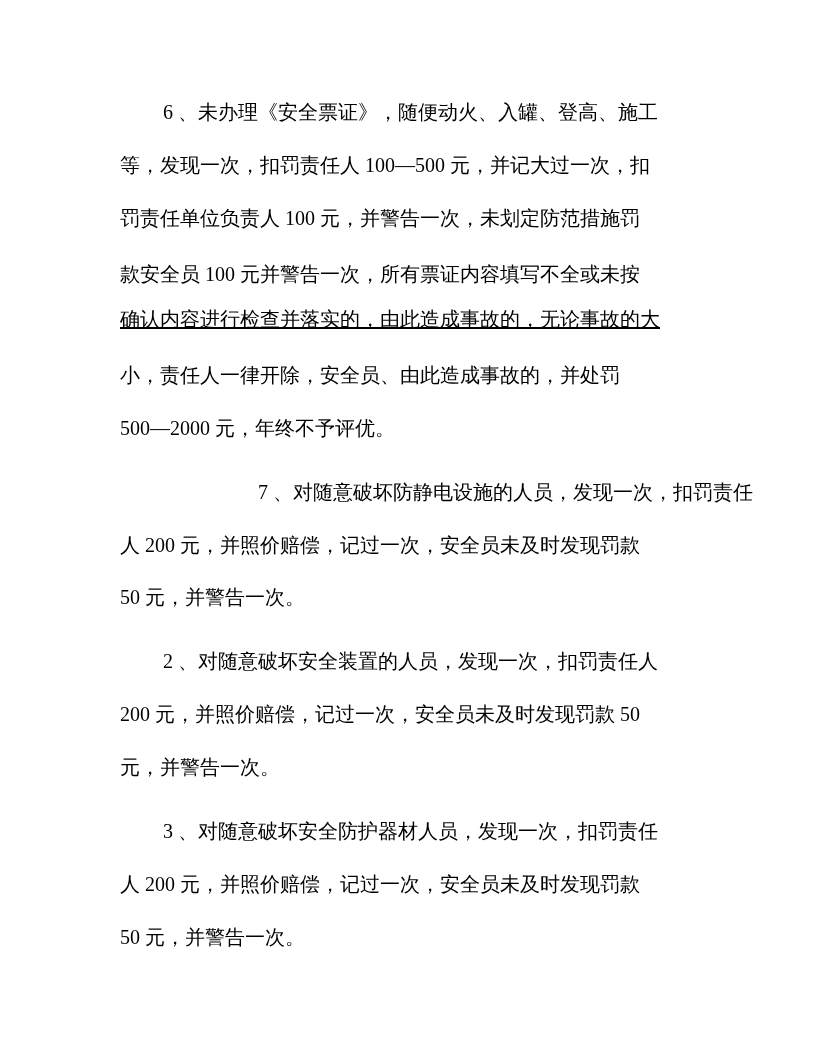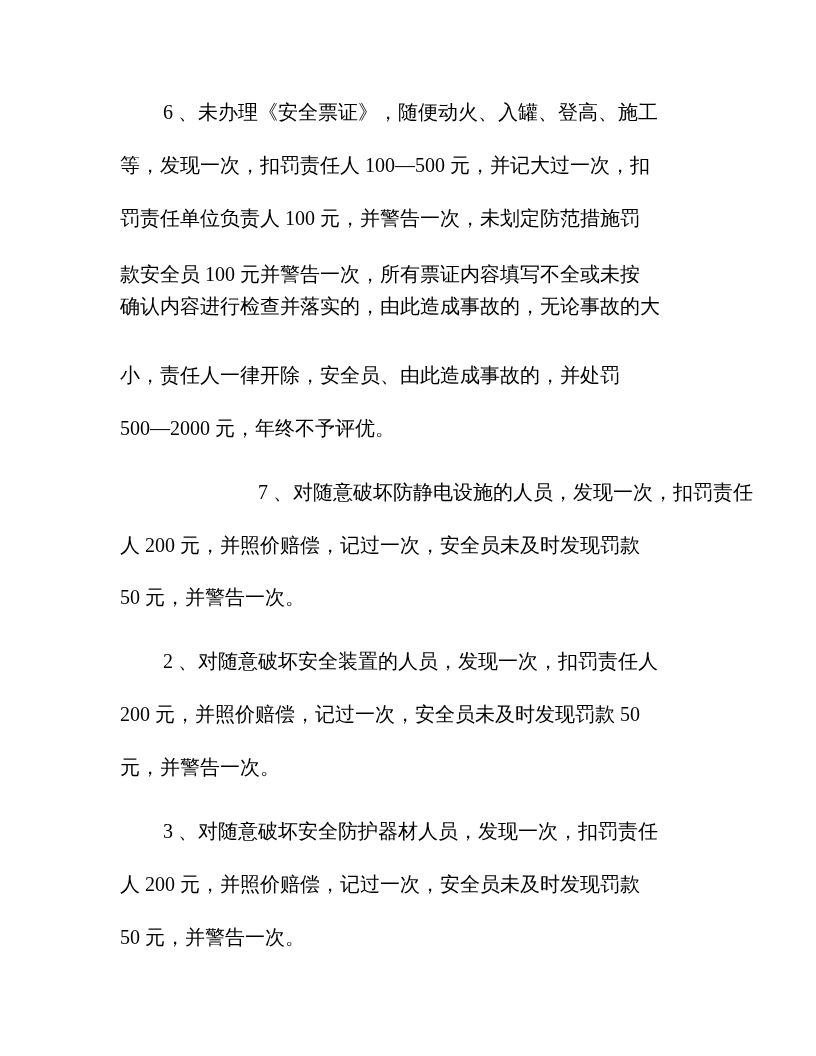--- a/index.html
+++ b/index.html
@@ -39,21 +39,21 @@
 </head>
 <body>
 
 <div class="page">
 
   <div>
     <div class="line first" style="top:97px;">6 、未办理《安全票证》，随便动火、入罐、登高、施工</div>
     <div class="line" style="top:150px;">等，发现一次，扣罚责任人 100—500 元，并记大过一次，扣</div>
     <div class="line" style="top:203px;">罚责任单位负责人 100 元，并警告一次，未划定防范措施罚</div>
     <div class="line" style="top:239px;margin-top:20px;">款安全员 100 元并警告一次，所有票证内容填写不全或未按</div>
-    <div class="line" style="top:291px;">确认内容进行检查并落实的，由此造成事故的，无论事故的大</div>
+    <div class="line" style="top:304px;text-decoration:underline;">确认内容进行检查并落实的，由此造成事故的，无论事故的大</div>
     <div class="line" style="top:360px;">小，责任人一律开除，安全员、由此造成事故的，并处罚</div>
     <div class="line" style="top:413px;">500—2000 元，年终不予评优。</div>
   </div>
 
   <div>
     <div class="line first" style="top:477px;text-align:right;">7 、对随意破坏防静电设施的人员，发现一次，扣罚责任</div>
     <div class="line" style="top:530px;">人 200 元，并照价赔偿，记过一次，安全员未及时发现罚款</div>
     <div class="line" style="top:582px;">50 元，并警告一次。</div>
   </div>
 

